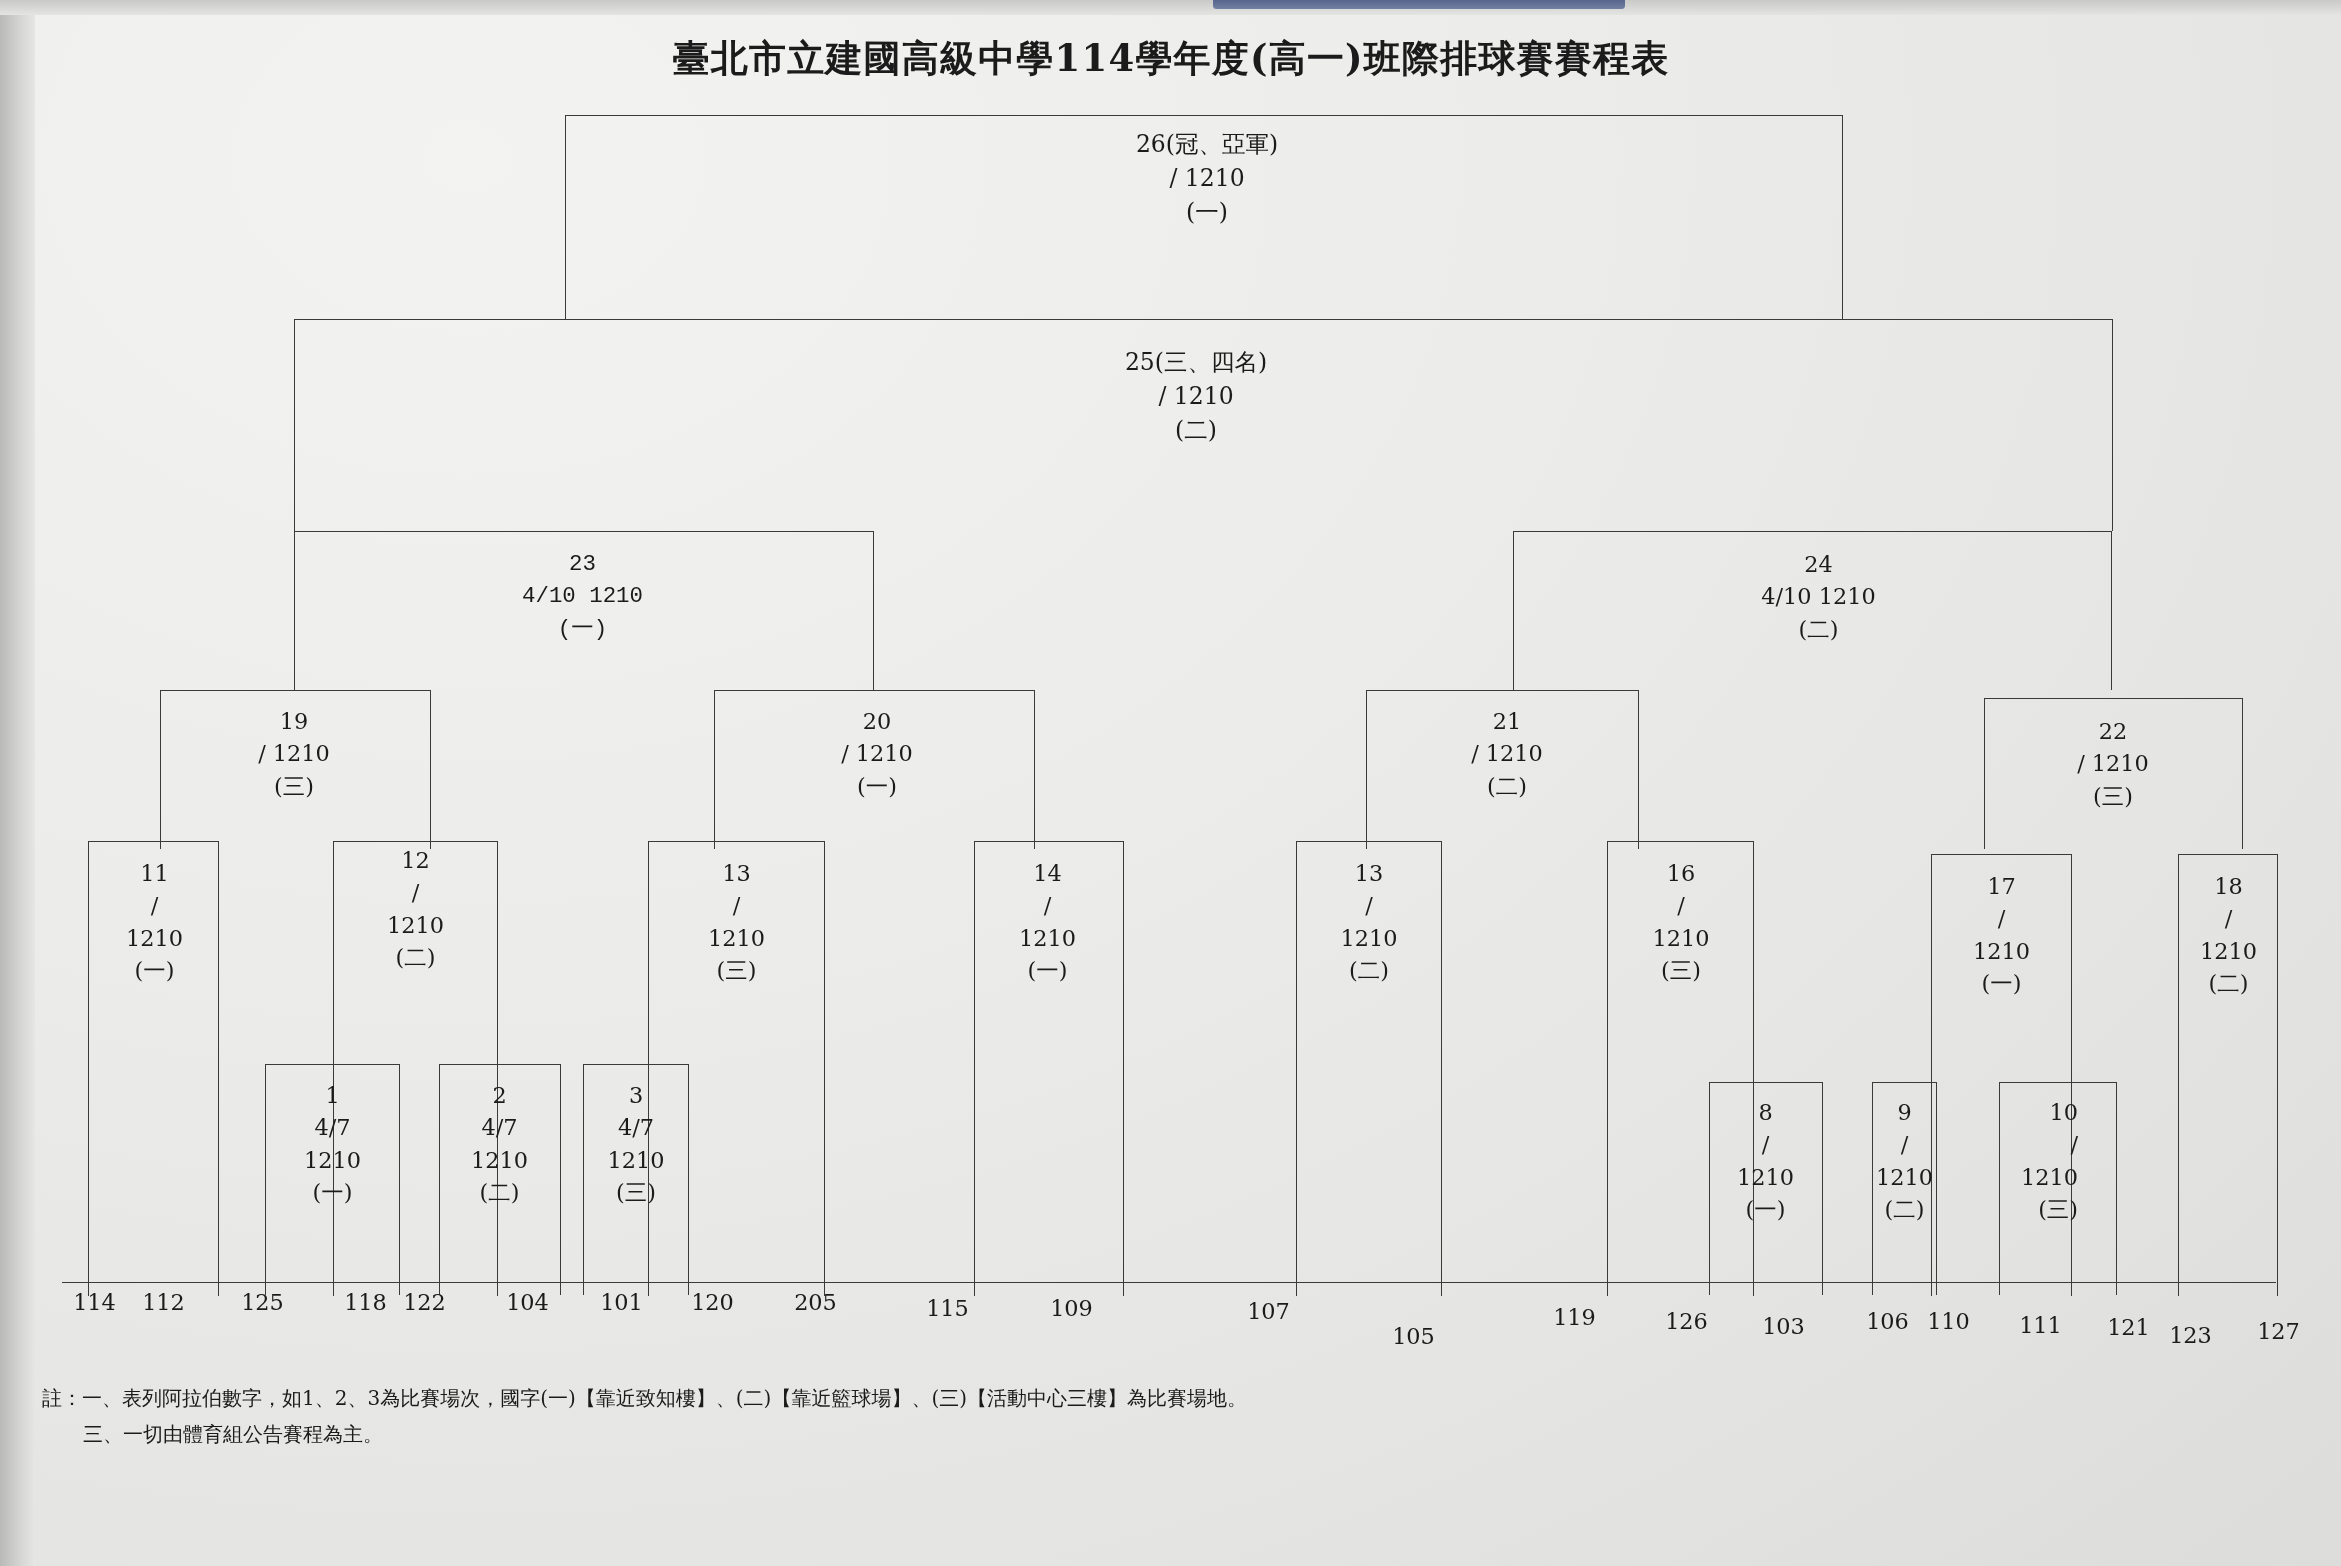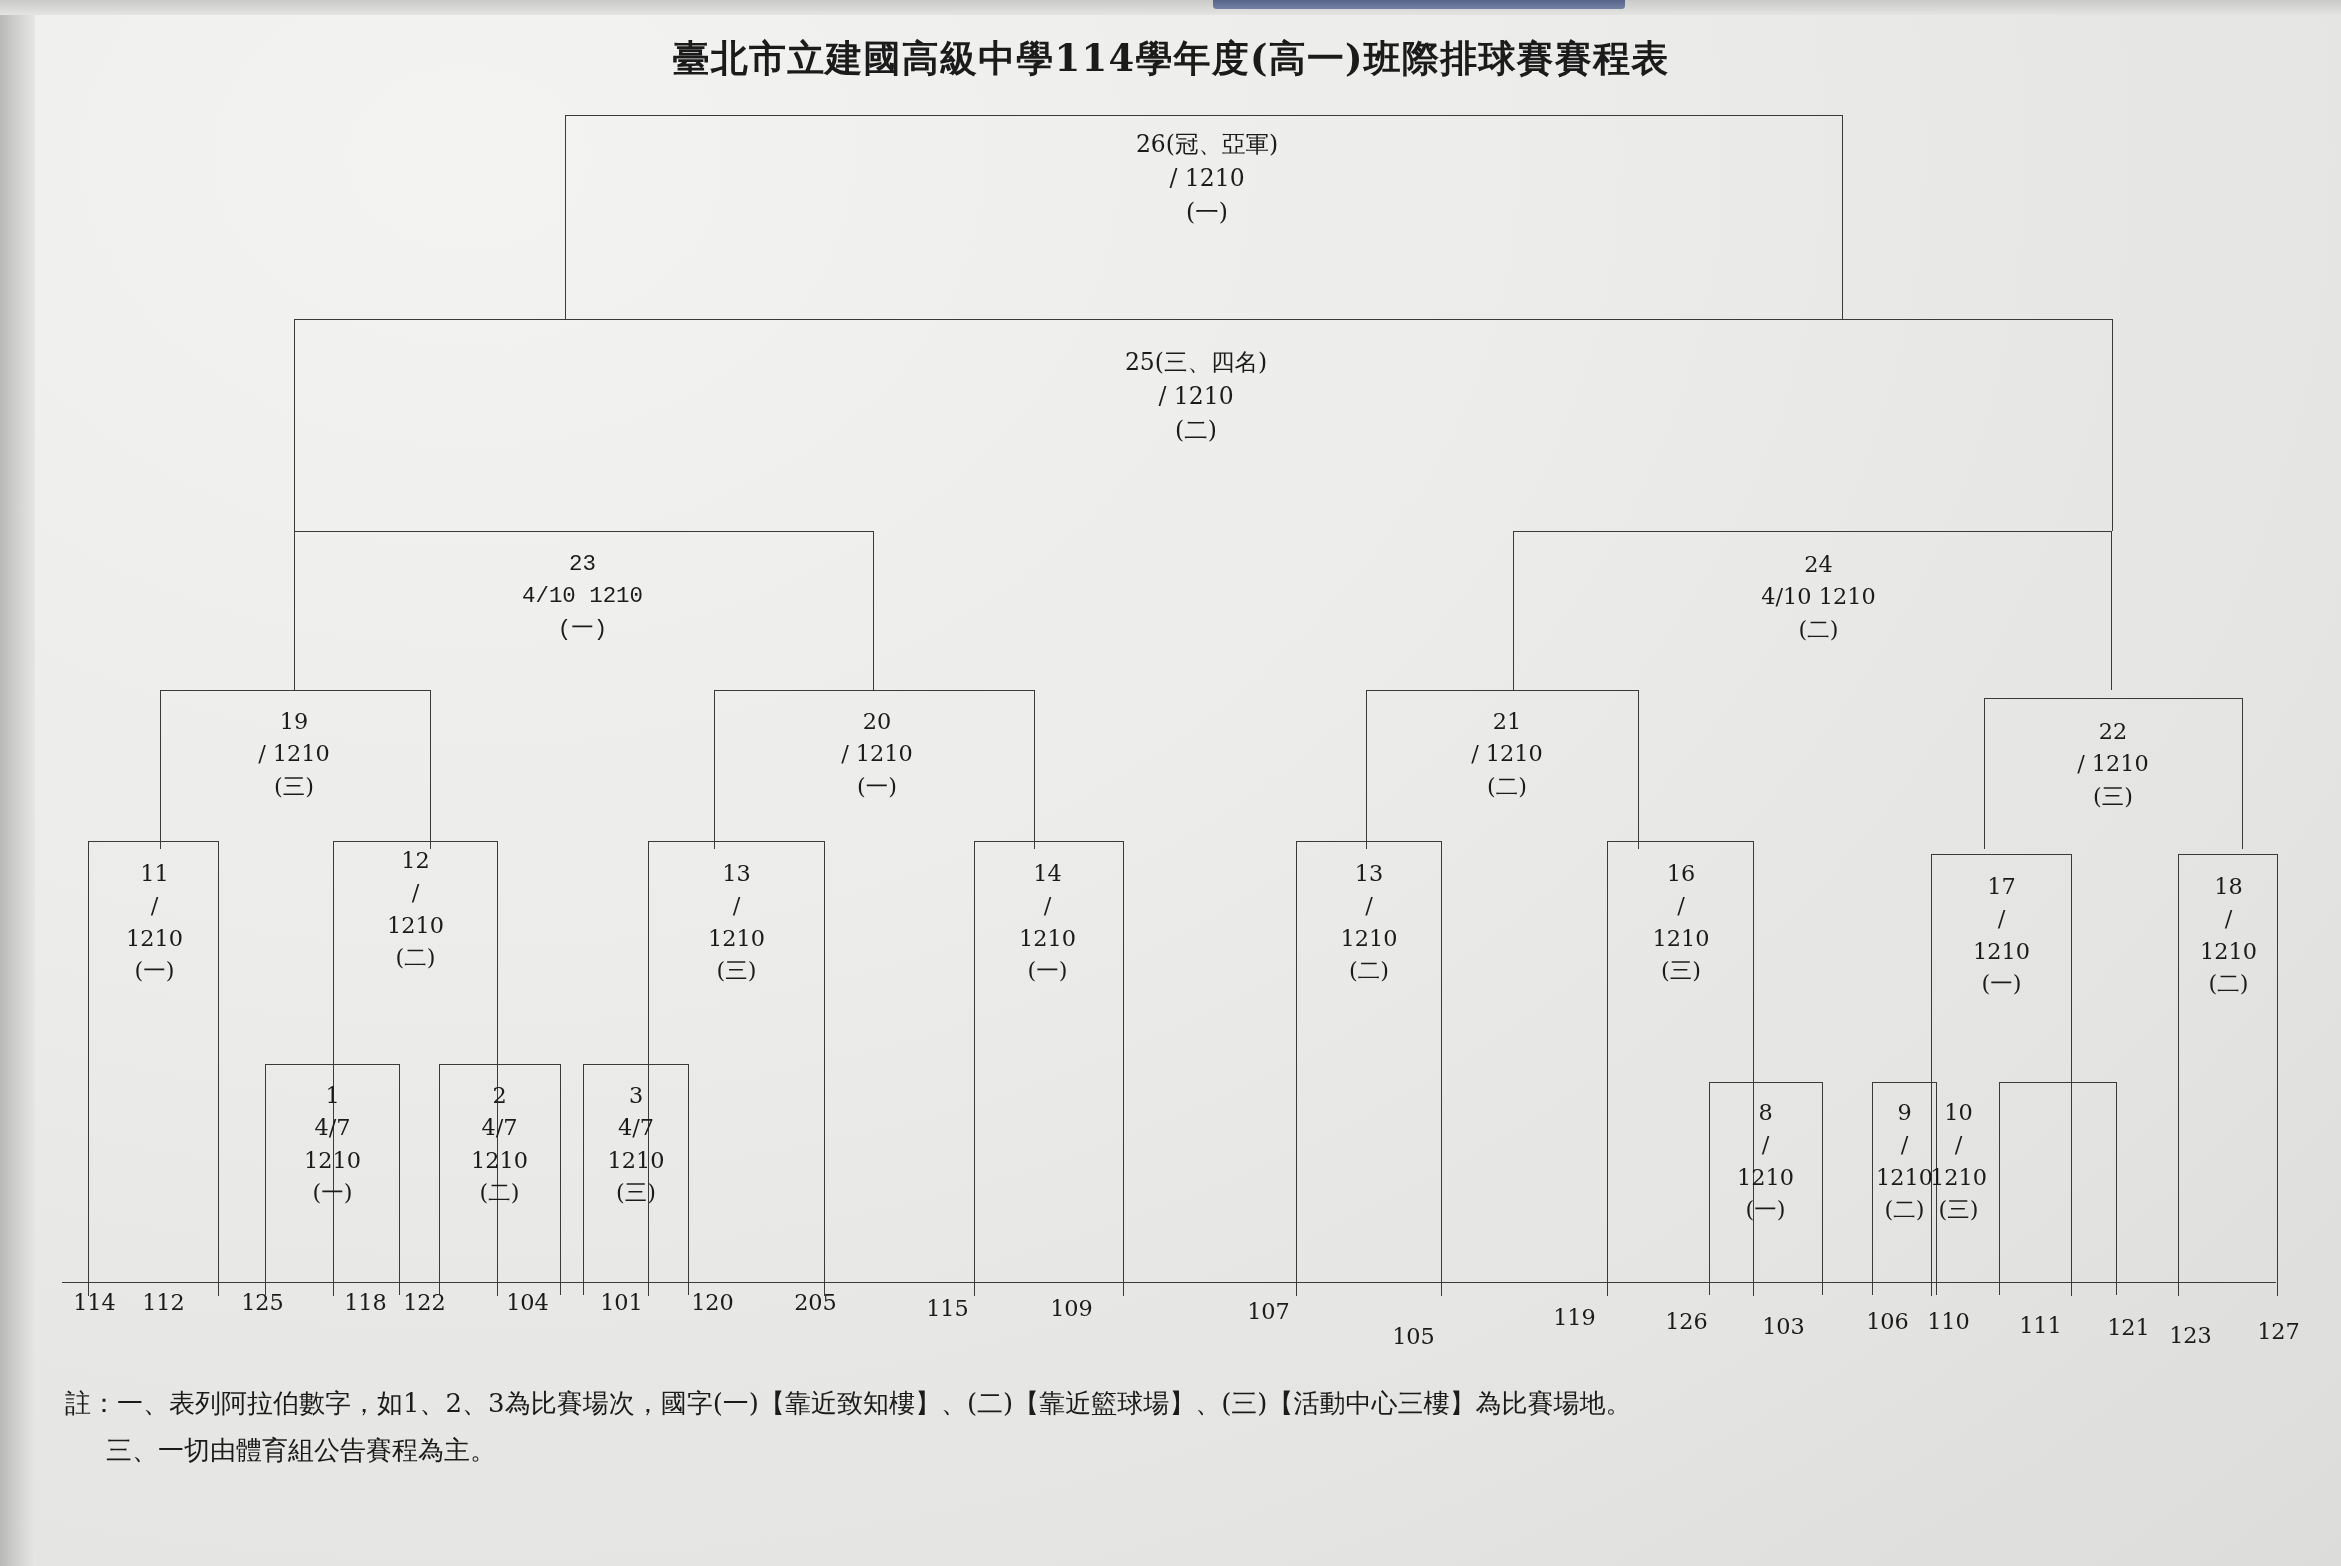--- a/index.html
+++ b/index.html
@@ -60,22 +60,22 @@
   .team{
     position:absolute;
     font-size:22.4px;
     font-family:"DejaVu Serif","Liberation Serif",serif;
     text-align:center;
     width:65px;
   }
 
   
   #notes{
-    position:absolute;left:65px;top:1381px;width:2178px;
-    font-size:26px;line-height:1.75;
+    position:absolute;left:42px;top:1381px;width:2178px;
+    font-size:20px;line-height:1.75;
     font-family:"DejaVu Serif","Liberation Serif",serif;
   }
   #notes div{margin-bottom:1.2px;}
   .n2,.n3{padding-left:41px;}
 </style>
 </head>
 <body>
 
 <div class="paper"></div>
 <div class="edge-left"></div>
@@ -236,21 +236,21 @@
   <span class="ln">/</span>
   <span class="ln">1210</span>
   <span class="ln">(一)</span>
 </div>
 <div class="node" style="left:1842px;top:1096px;width:125px;">
   <span class="ln">9</span>
   <span class="ln">/</span>
   <span class="ln">1210</span>
   <span class="ln">(二)</span>
 </div>
-<div class="node" style="left:1901px;top:1096px;width:115px;">
+<div class="node" style="left:1963px;top:1096px;width:115px;text-align:right;">
   <span class="ln">10</span>
   <span class="ln">/</span>
   <span class="ln">1210</span>
   <span class="ln">(三)</span>
 </div>
 
 <div class="team" style="left:62px;top:1289px;">114</div>
 <div class="team" style="left:131px;top:1289px;">112</div>
 <div class="team" style="left:230px;top:1289px;">125</div>
 <div class="team" style="left:333px;top:1289px;">118</div>

